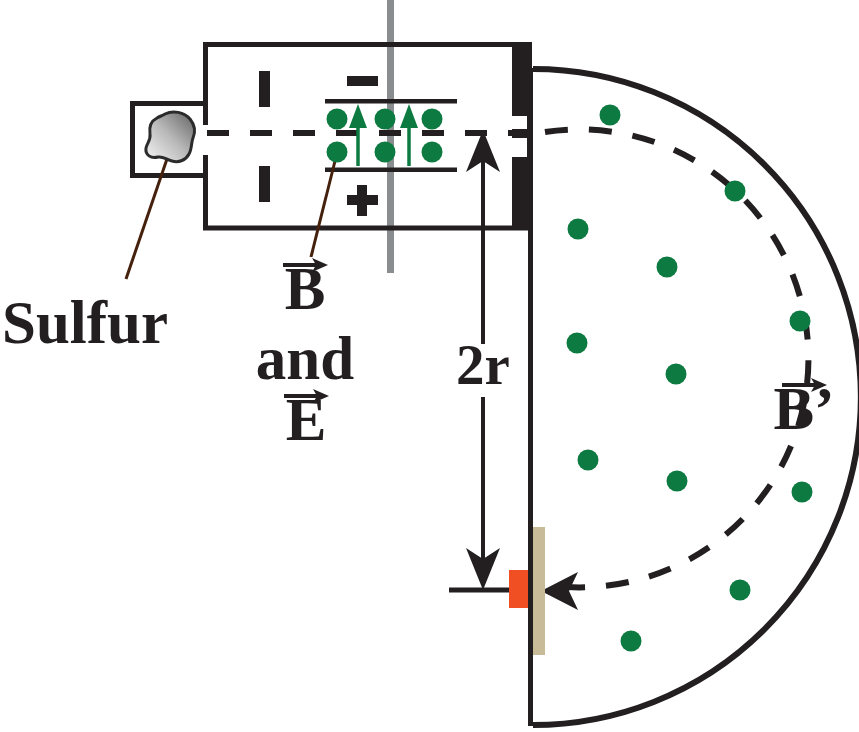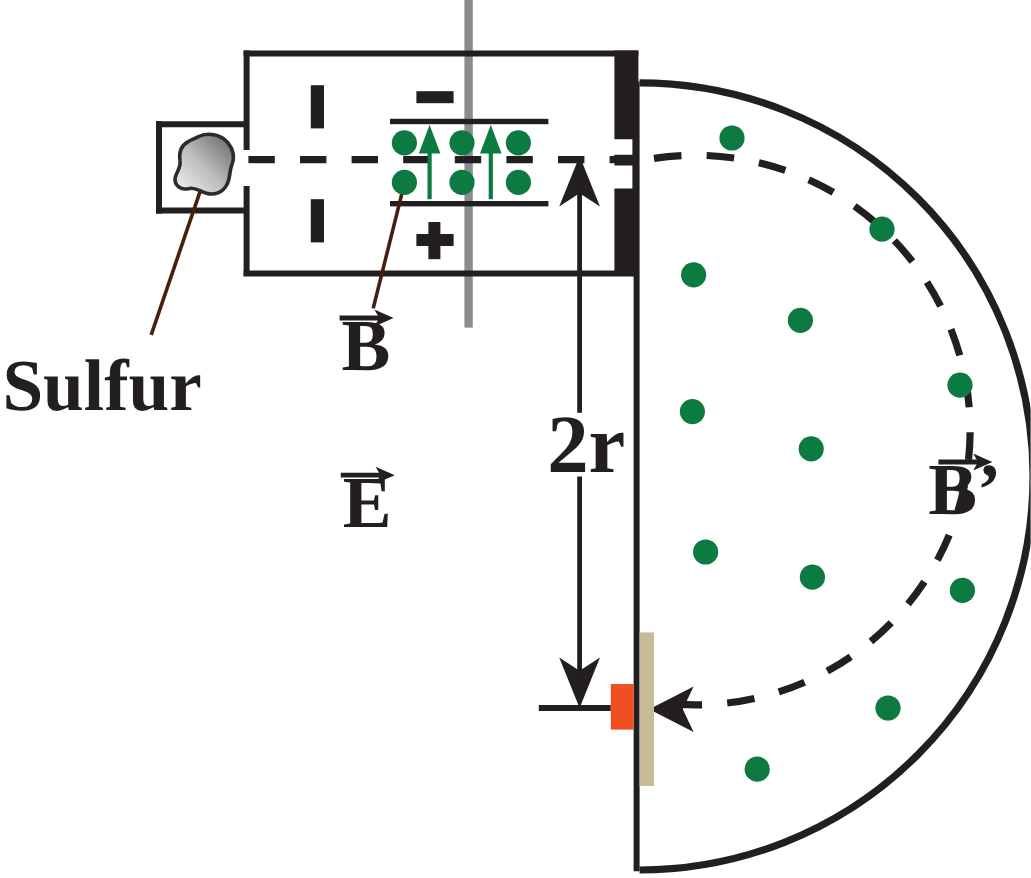--- a/index.html
+++ b/index.html
@@ -7,21 +7,21 @@
     position:relative; width:859px; height:732px; background:#ffffff;
     overflow:hidden; font-family:"Liberation Serif","DejaVu Serif",serif;
   }
   .stage svg { position:absolute; left:0; top:0; }
   .ink   { stroke:#231f20; }
   .inkfill { fill:#231f20; }
   .lbl {
     position:absolute; font-weight:700; font-size:61px; line-height:1;
     color:#231f20; white-space:nowrap;
   }
-  .lbl-2r { font-size:69px; }
+  .lbl-2r { font-size:57px; }
   .vec { position:absolute; display:flex; flex-direction:column; align-items:center; width:46px; }
   .vec .letter { font-weight:700; font-size:61px; line-height:1; color:#231f20; }
   .vec .vecarrow { display:block; margin-bottom:0px; }
   .bprime-row { position:relative; display:flex; align-items:flex-start; }
   .bprime-row .prime { font-weight:700; font-size:61px; line-height:1; color:#231f20; }
   .minus-sym { position:absolute; left:347px; top:76px; width:31px; height:10px; background:#231f20; }
   .plus-sym  { position:absolute; left:347px; top:185px; width:31px; height:31px; }
   .plus-sym .ph { position:absolute; left:0; top:10px; width:31px; height:10px; background:#231f20; }
   .plus-sym .pv { position:absolute; left:10px; top:0; width:10px; height:31px; background:#231f20; }
 </style>
@@ -126,20 +126,21 @@
   <div class="lbl" style="left:2px; top:292px;">Sulfur</div>
 
   <div class="vec" style="left:282px; top:258px;">
     <svg class="vecarrow" width="46" height="14" viewBox="0 0 46 14">
       <line x1="1" y1="7" x2="36" y2="7" class="ink" stroke-width="4"></line>
       <polygon points="46,7 30,0 34,7 30,14" class="inkfill"></polygon>
     </svg>
     <span class="letter">B</span>
   </div>
 
+  <div class="lbl" style="left:248px; top:328px; width:114px; text-align:center;">and</div>
 
   <div class="vec" style="left:283px; top:389px;">
     <svg class="vecarrow" width="46" height="14" viewBox="0 0 46 14">
       <line x1="1" y1="7" x2="36" y2="7" class="ink" stroke-width="4"></line>
       <polygon points="46,7 30,0 34,7 30,14" class="inkfill"></polygon>
     </svg>
     <span class="letter">E</span>
   </div>
 
   <div class="lbl lbl-2r" style="left:456px; top:336px;">2r</div>

